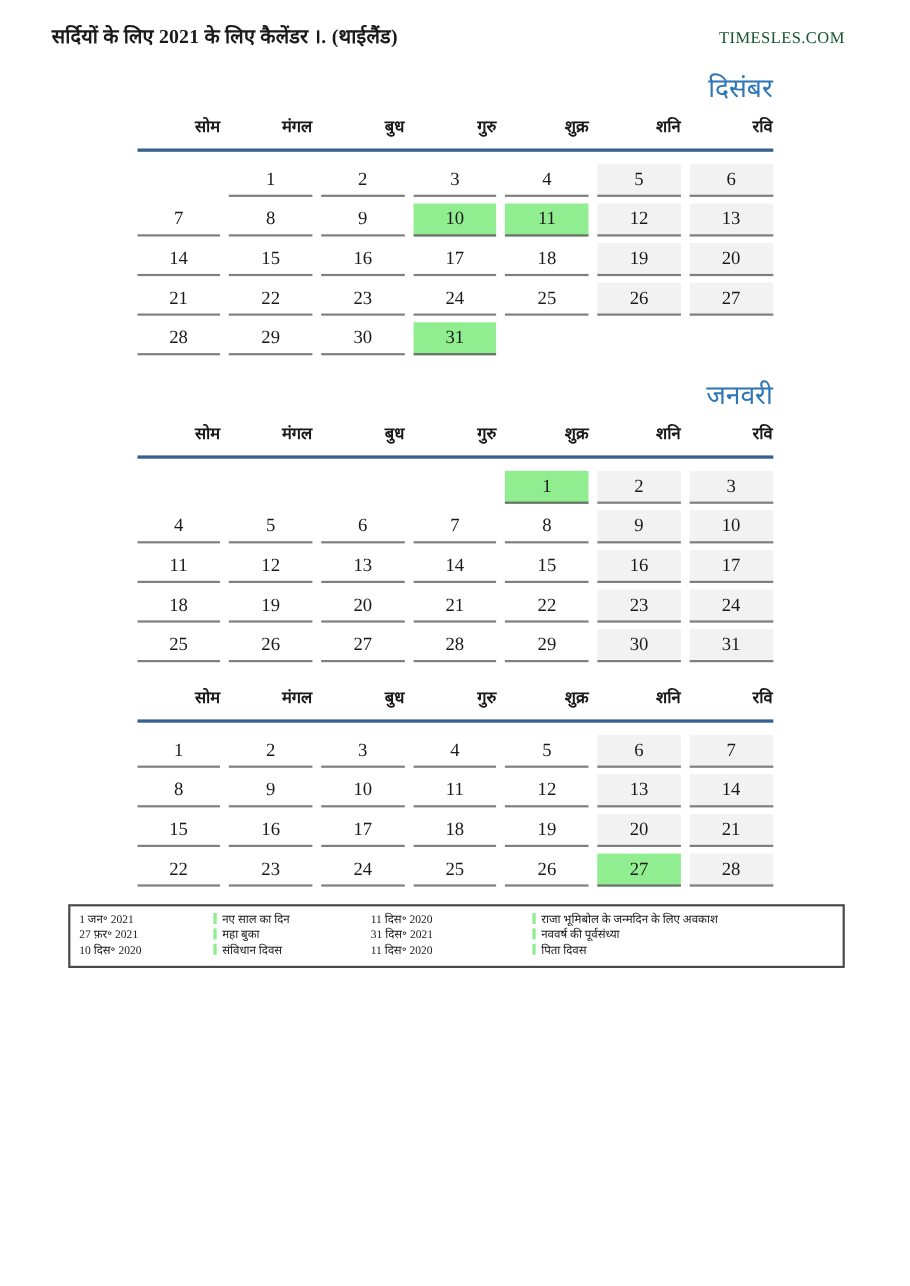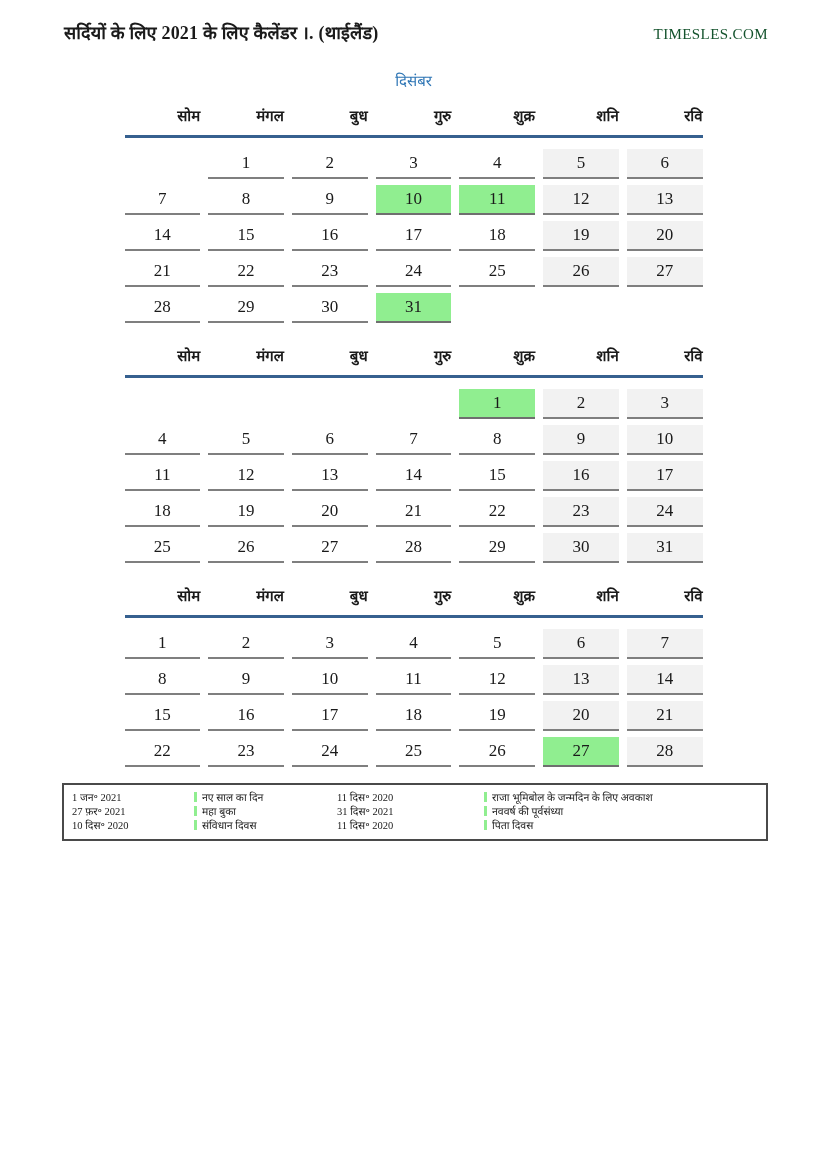--- a/index.html
+++ b/index.html
@@ -2,32 +2,32 @@
 <html><head>
 <meta charset="utf-8">
 <style>
   html,body{margin:0;padding:0;}
   body{
     width:827px;height:1169px;background:#ffffff;overflow:hidden;
     font-family:"Liberation Serif","DejaVu Serif",serif;color:#1a1a1a;
   }
   .header{
     display:flex;justify-content:space-between;align-items:baseline;
-    padding:20px 59px 0 64px;
+    padding:20px 59px 0 47px;
   }
   .page-title{
     font-size:18px;font-weight:600;margin:0;letter-spacing:0.2px;
   }
   .site-link{
     font-size:15px;color:#14532d;text-decoration:none;letter-spacing:0.4px;cursor:pointer;
   }
   .months{width:578px;margin:0 auto;}
   .month{margin-top:23px;}
   .month-title{
-    text-align:center;color:#2f76b5;font-size:15px;line-height:28px;margin:0 0 11px 0;
+    text-align:right;color:#2f76b5;font-size:24px;line-height:28px;margin:0 0 11px 0;
   }
   .weekday-row{
     display:grid;grid-template-columns:repeat(7,1fr);column-gap:8px;
     padding-bottom:9px;border-bottom:3px solid #36608f;
   }
   .weekday{
     text-align:right;font-weight:700;font-size:15px;line-height:20px;
   }
   .day-grid{
     display:grid;grid-template-columns:repeat(7,1fr);column-gap:8px;row-gap:6px;
@@ -105,20 +105,21 @@
         <div class="cell day">28</div>
         <div class="cell day">29</div>
         <div class="cell day">30</div>
         <div class="cell holiday">31</div>
         <div class="cell empty"></div>
         <div class="cell empty"></div>
         <div class="cell empty"></div>
       </div>
     </section>
     <section class="month">
+      <div class="month-title">जनवरी</div>
       <div class="weekday-row">
         <span class="weekday">सोम</span>
         <span class="weekday">मंगल</span>
         <span class="weekday">बुध</span>
         <span class="weekday">गुरु</span>
         <span class="weekday">शुक्र</span>
         <span class="weekday">शनि</span>
         <span class="weekday">रवि</span>
       </div>
       <div class="day-grid">

